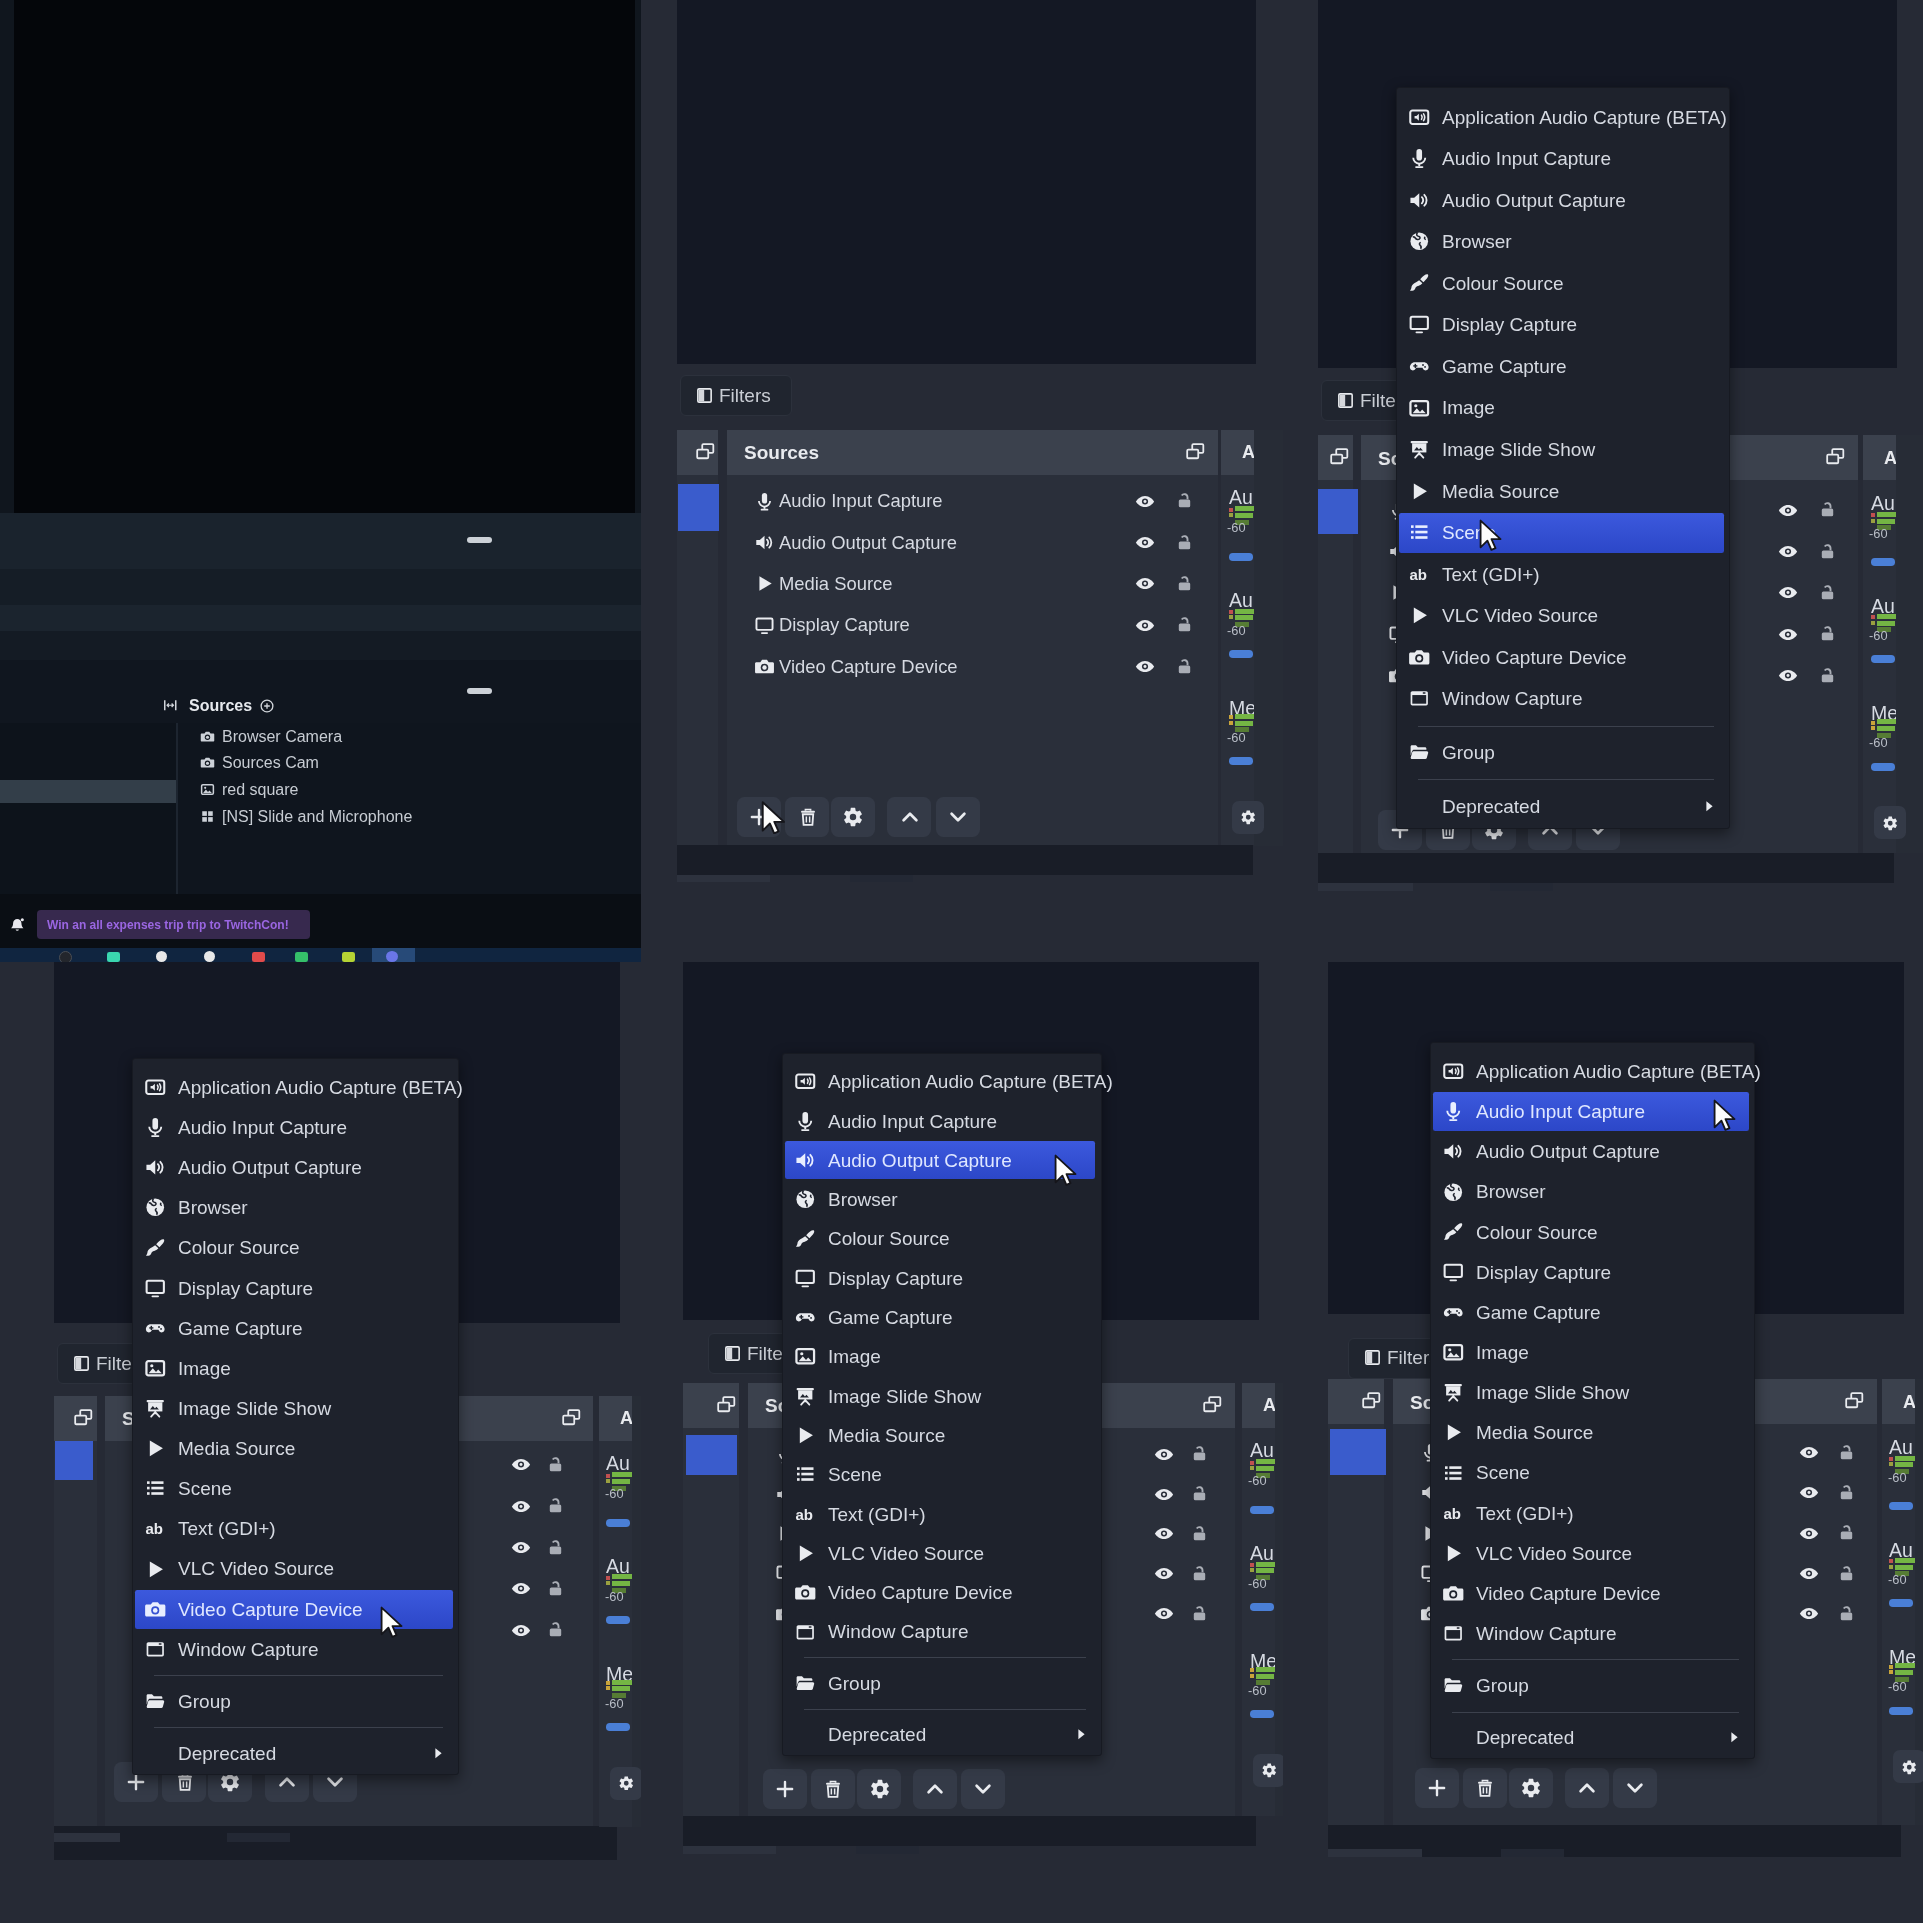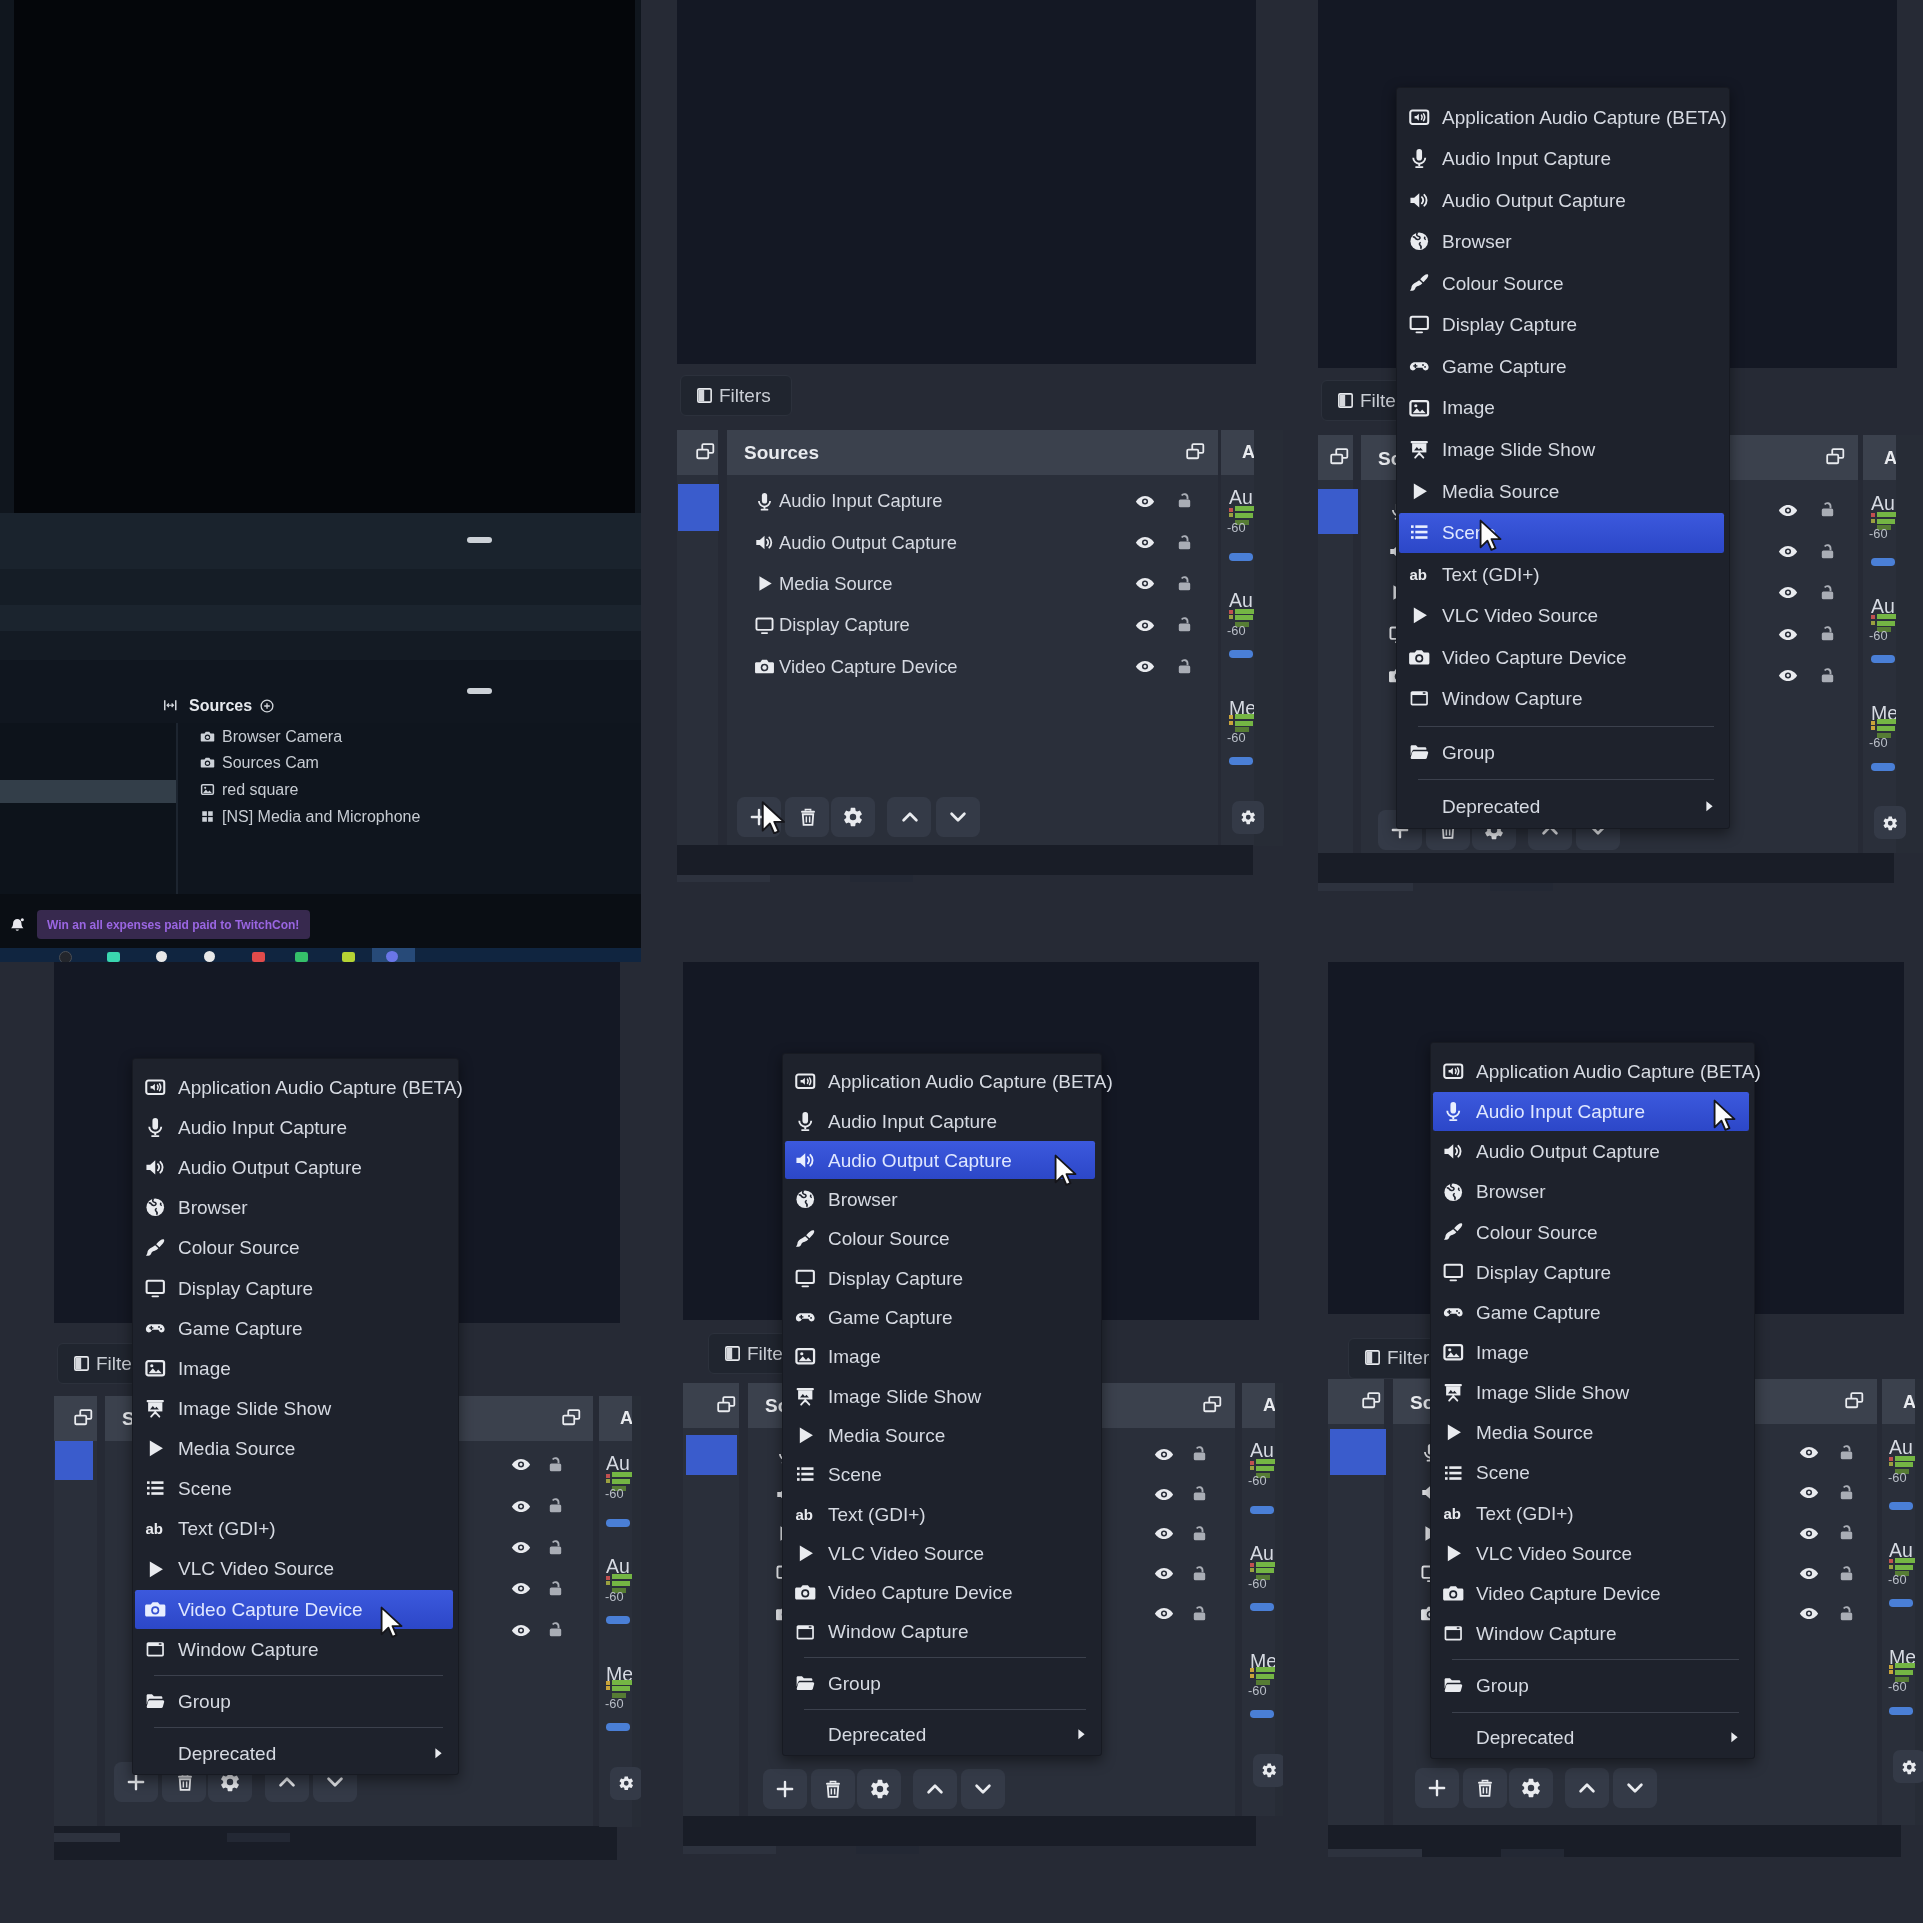--- a/index.html
+++ b/index.html
@@ -40,24 +40,24 @@
       <circle cx="8.3" cy="9.3" r="1.7" fill="#ccd1d8"></circle>
       <path d="M5 17.4l4.4-5.4 3.4 4 2.3-2.6 3.9 4z" fill="#ccd1d8"></path>
     </svg>
     <div style="position:absolute;left:222px;top:782px;font-size:16px;color:#c7ccd3;font-weight:400;white-space:nowrap;line-height:1;">red square</div>
     <svg style="position:absolute;left:200px;top:809px;width:15px;height:15px;" viewBox="0 0 24 24" xmlns="http://www.w3.org/2000/svg">
       <rect x="3.6" y="3.6" width="7.4" height="7.4" fill="#ccd1d8"></rect>
       <rect x="13" y="3.6" width="7.4" height="7.4" fill="#ccd1d8"></rect>
       <rect x="3.6" y="13" width="7.4" height="7.4" fill="#ccd1d8"></rect>
       <rect x="13" y="13" width="7.4" height="7.4" fill="#ccd1d8"></rect>
     </svg>
-    <div style="position:absolute;left:222px;top:809px;font-size:16px;color:#c7ccd3;font-weight:400;white-space:nowrap;line-height:1;">[NS] Media and Microphone</div>
+    <div style="position:absolute;left:222px;top:809px;font-size:16px;color:#c7ccd3;font-weight:400;white-space:nowrap;line-height:1;">[NS] Slide and Microphone</div>
     <div style="position:absolute;left:0px;top:894px;width:642px;height:68px;background:#0a0e14;"></div>
     <div style="position:absolute;left:37px;top:910px;width:273px;height:29px;background:#37294e;border-radius:3.8px;"></div>
-    <div style="position:absolute;left:47px;top:919px;font-size:12px;color:#9a66e2;font-weight:700;white-space:nowrap;line-height:1;">Win an all expenses paid paid to TwitchCon!</div>
+    <div style="position:absolute;left:47px;top:919px;font-size:12px;color:#9a66e2;font-weight:700;white-space:nowrap;line-height:1;">Win an all expenses trip trip to TwitchCon!</div>
     <svg style="position:absolute;left:7.5px;top:916px;width:19.5px;height:19.5px;" viewBox="0 0 24 24" xmlns="http://www.w3.org/2000/svg">
       <path d="M11.4 3.6a5.1 5.1 0 0 0-5.1 5.1c0 4.1-1.5 5.5-2.5 6.5h15.2c-1-1-2.5-2.4-2.5-6.5a5.1 5.1 0 0 0-5.1-5.1z" fill="#e8e8ee"></path>
       <path d="M9.3 16.6a2.2 2.2 0 0 0 4.2 0z" fill="#e8e8ee"></path>
       <circle cx="17.6" cy="4.6" r="1.9" fill="#e8e8ee"></circle>
     </svg>
     <div style="position:absolute;left:0px;top:948px;width:642px;height:13.5px;background:#102540;"></div>
     <div style="position:absolute;left:59px;top:951px;width:11.3px;height:11.3px;background:#23262c;border:0.8px solid #4a4e55;border-radius:50%;"></div>
     <div style="position:absolute;left:107px;top:952px;width:12.8px;height:9.8px;background:#3ad6b0;border-radius:2.3px;"></div>
     <div style="position:absolute;left:156px;top:951px;width:11.3px;height:11.3px;background:#e8e8e8;border-radius:50%;"></div>
     <div style="position:absolute;left:204px;top:951px;width:11.3px;height:11.3px;background:#e8e8e8;border-radius:50%;"></div>

